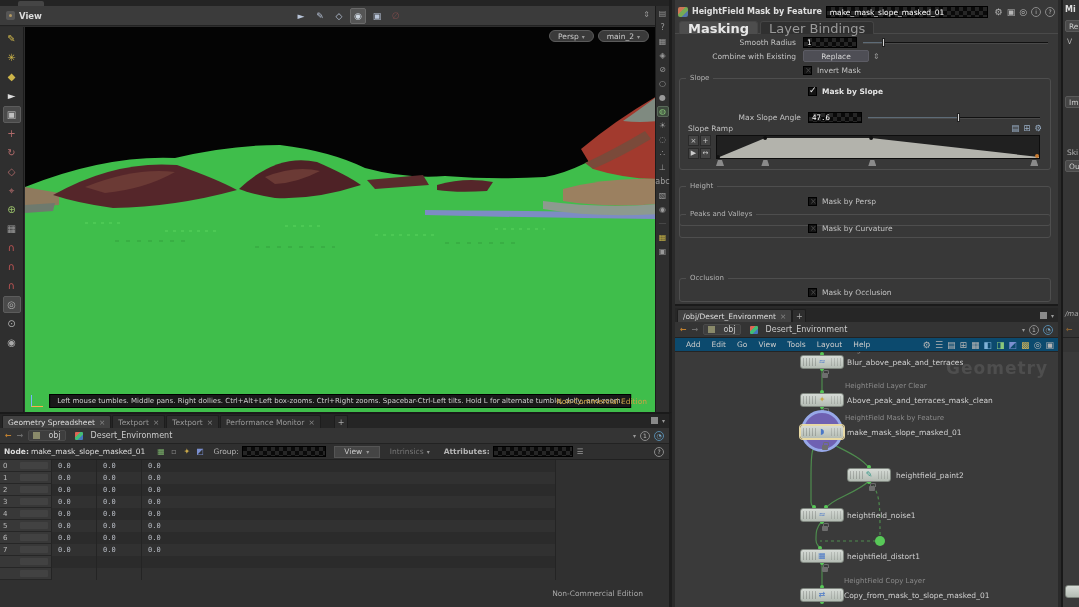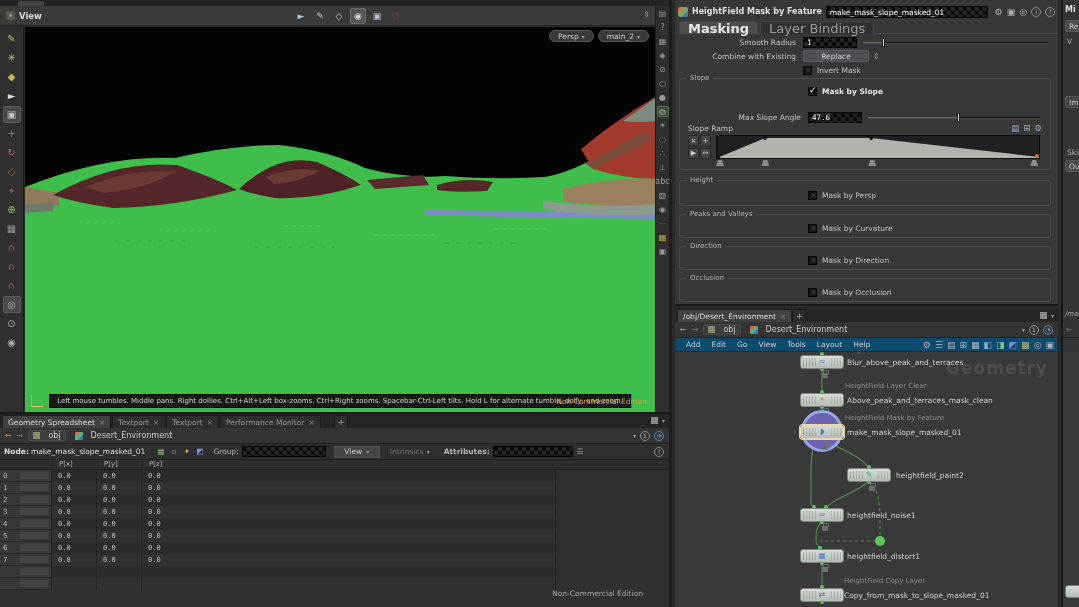--- a/index.html
+++ b/index.html
@@ -350,26 +350,20 @@
           <span>Intrinsics</span>
           <span class="caret"></span>
         </span>
       <span class="sh-attr-lbl">Attributes:</span>
       <span class="sh-attr-field chk"></span>
       <span class="menuglyph" style="margin-left:4px"></span>
       <span class="circ" style="position:absolute;right:5px">?</span>
     </div>
 
     <div class="sheet-table">
-      <div class="shead">
-        <span class="sh-c0"></span>
-        <span class="sh-c">P[x]</span>
-        <span class="sh-c">P[y]</span>
-        <span class="sh-c">P[z]</span>
-      </div>
       <div>
 
           <div class="srow">
             <span class="s-idx">0</span>
             <span class="s-cell">0.0</span>
             <span class="s-cell">0.0</span>
             <span class="s-cell">0.0</span>
           </div>
 
           <div class="srow">
@@ -517,46 +511,38 @@
           </svg>
         </div>
         <div class="ramp-marks">
           <span class="rmark" style="left:0%"></span>
           <span class="rmark" style="left:14%"></span>
           <span class="rmark" style="left:47%"></span>
           <span class="rmark" style="left:97%"></span>
         </div>
       </div>
 
-      <div class="grp" style="top:146px;height:26px">
+      <div class="grp" style="top:152px;height:40px">
         <span class="grp-title">Height</span>
         <div class="prow" style="top:8px">
           <span class="plabel"></span>
           <span class="cb dim"></span>
           <span class="cb-lbl">Mask by Persp</span>
         </div>
       </div>
 
       <div class="grp" style="top:180px;height:24px">
         <span class="grp-title">Peaks and Valleys</span>
         <div class="prow" style="top:7px">
           <span class="plabel"></span>
           <span class="cb dim"></span>
           <span class="cb-lbl">Mask by Curvature</span>
         </div>
       </div>
 
-      <div class="grp" style="top:212px;height:24px">
-        <span class="grp-title">Direction</span>
-        <div class="prow" style="top:7px">
-          <span class="plabel"></span>
-          <span class="cb dim"></span>
-          <span class="cb-lbl">Mask by Direction</span>
-        </div>
-      </div>
 
       <div class="grp" style="top:244px;height:24px">
         <span class="grp-title">Occlusion</span>
         <div class="prow" style="top:7px">
           <span class="plabel"></span>
           <span class="cb dim"></span>
           <span class="cb-lbl">Mask by Occlusion</span>
         </div>
       </div>
     </div>

